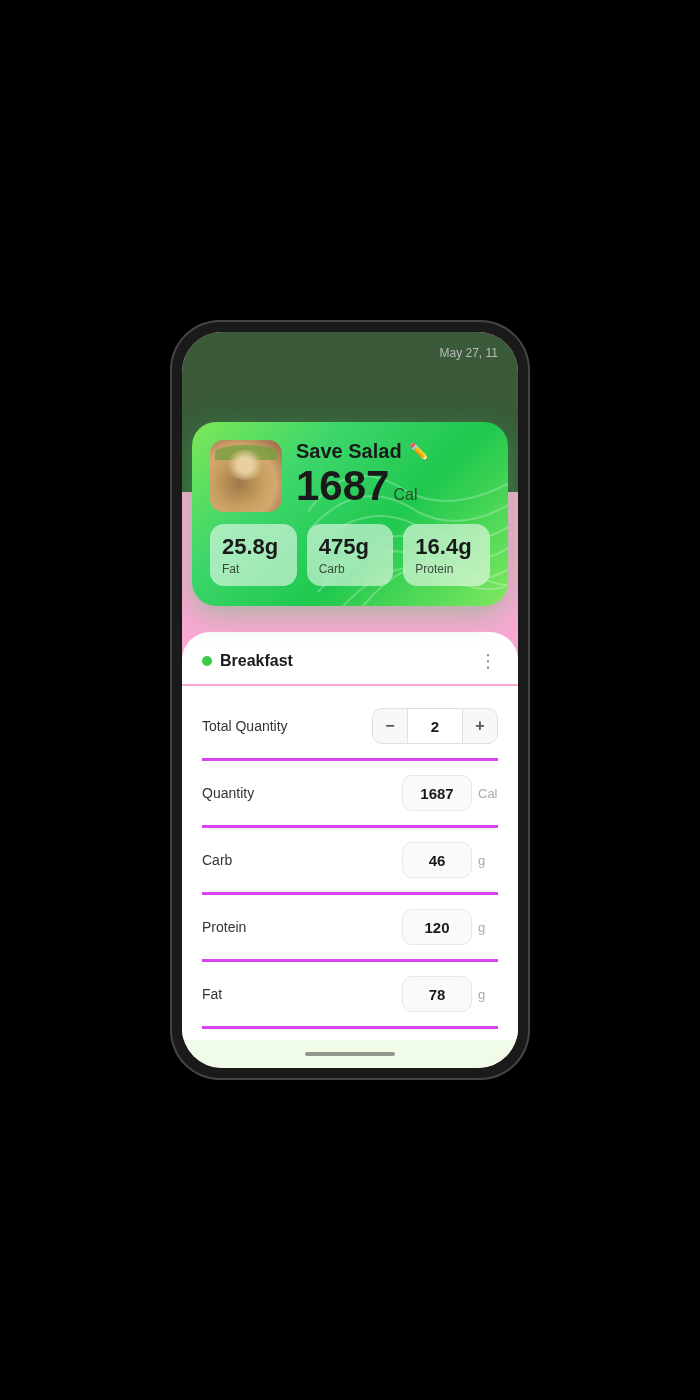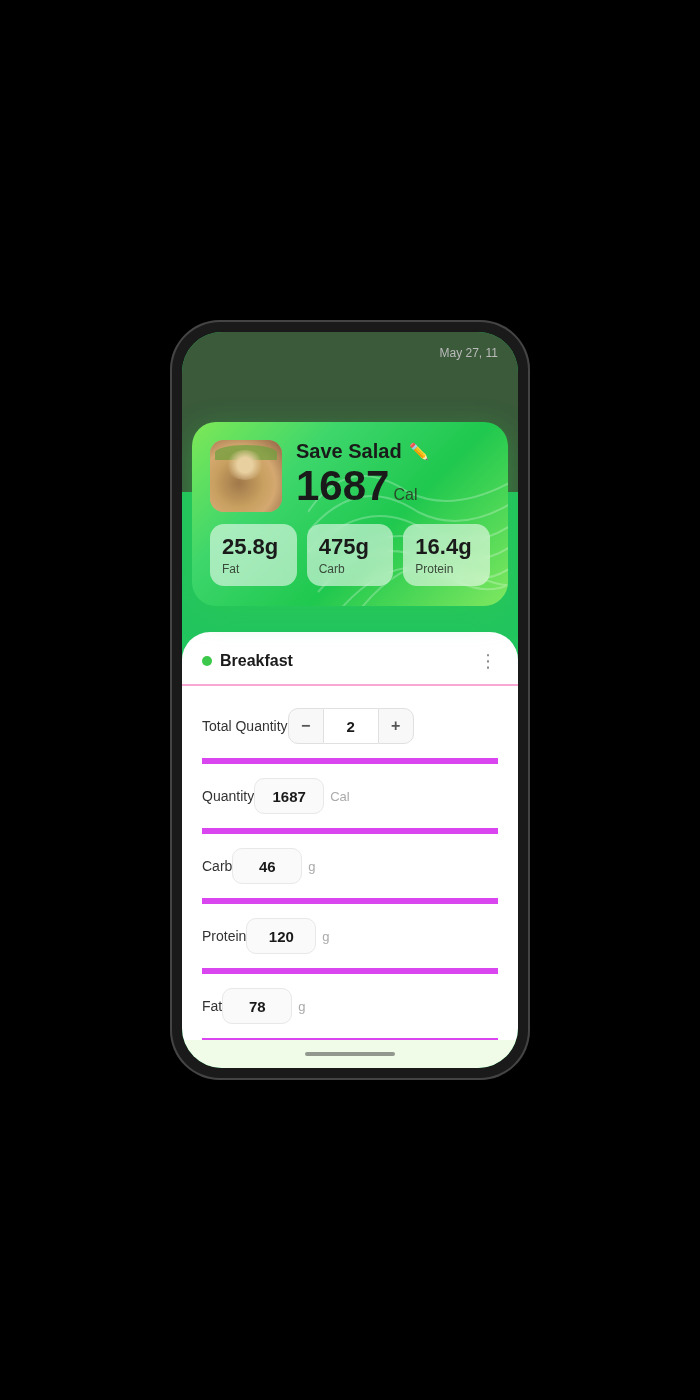--- a/index.html
+++ b/index.html
@@ -21,21 +21,21 @@
       background: #1a1a1a;
       border-radius: 50px;
       padding: 12px;
       box-shadow: 0 0 60px rgba(0,0,0,0.8), inset 0 0 0 2px #444;
       position: relative;
     }
 
     .phone-inner {
       width: 100%;
       height: 100%;
-      background: #22c55e;
+      background: #f9a8d4;
       border-radius: 40px;
       overflow: hidden;
       position: relative;
       display: flex;
       flex-direction: column;
     }
 
     
     .phone-bg-top {
       background: #3a5a3a;
@@ -250,22 +250,23 @@
     }
 
     
     .form-area {
       padding: 8px 20px 0 20px;
     }
 
     .form-row {
       display: flex;
       align-items: center;
+      justify-content: space-between;
       padding: 14px 0;
-      border-bottom: 6px solid #d946ef;
+      border-bottom: 3px solid #d946ef;
     }
 
     .form-label {
       font-size: 14px;
       color: #333;
       font-weight: 500;
     }
 
     .quantity-control {
       display: flex;

